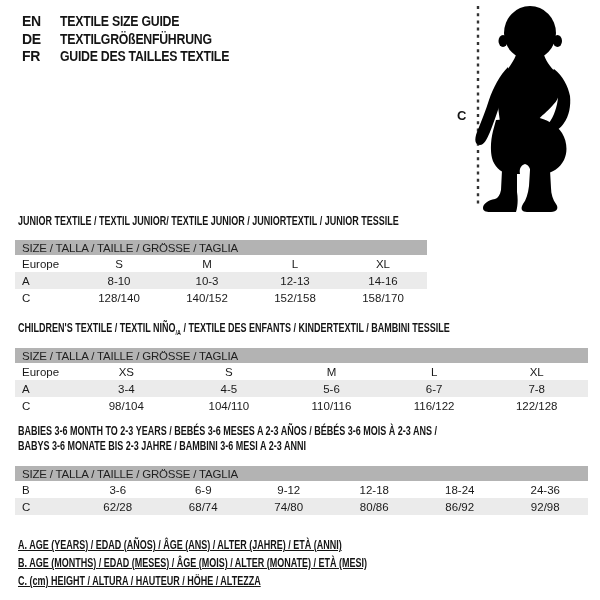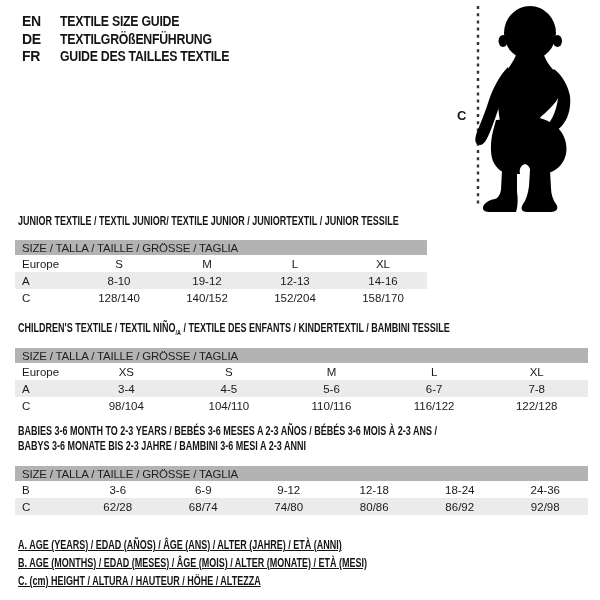--- a/index.html
+++ b/index.html
@@ -102,29 +102,29 @@
       <tr>
         <td class="rl">Europe</td>
         <td>S</td>
         <td>M</td>
         <td>L</td>
         <td>XL</td>
       </tr>
       <tr>
         <td class="rl">A</td>
         <td>8-10</td>
-        <td>19-12</td>
+        <td>10-3</td>
         <td>12-13</td>
         <td>14-16</td>
       </tr>
       <tr>
         <td class="rl">C</td>
         <td>128/140</td>
         <td>140/152</td>
-        <td>152/204</td>
+        <td>152/158</td>
         <td>158/170</td>
       </tr>
     </tbody>
   </table>
 
   <h2 class="sec-title title-children"><span>CHILDREN'S TEXTILE / TEXTIL NIÑO</span><sub>/A</sub><span> / TEXTILE DES ENFANTS / KINDERTEXTIL / BAMBINI TESSILE</span></h2>
   <table class="size-table t-children">
     <colgroup>
         <col class="lbl">
         <col>

